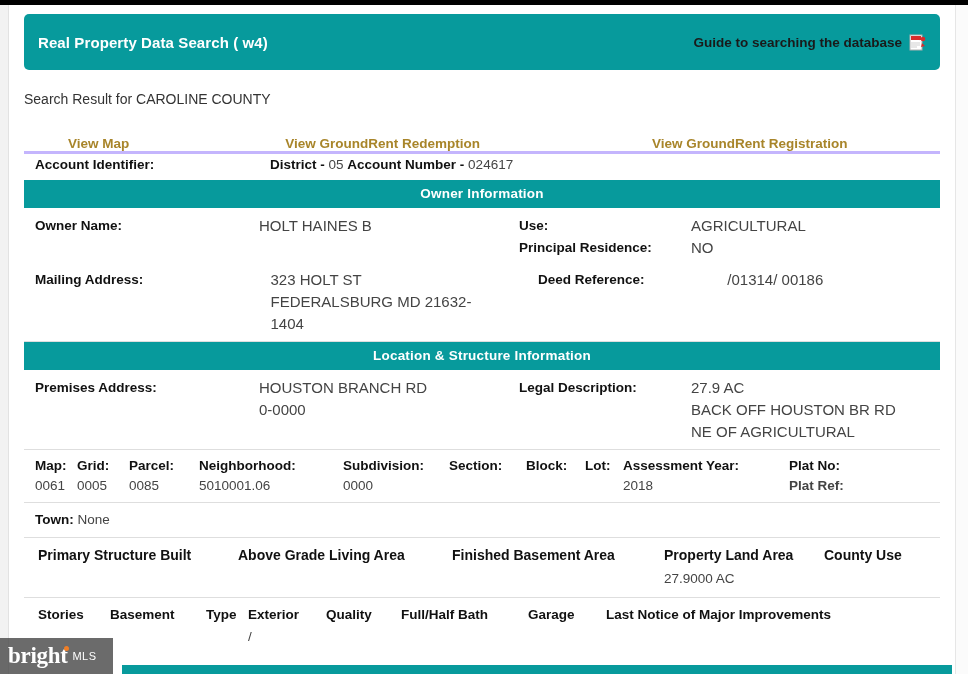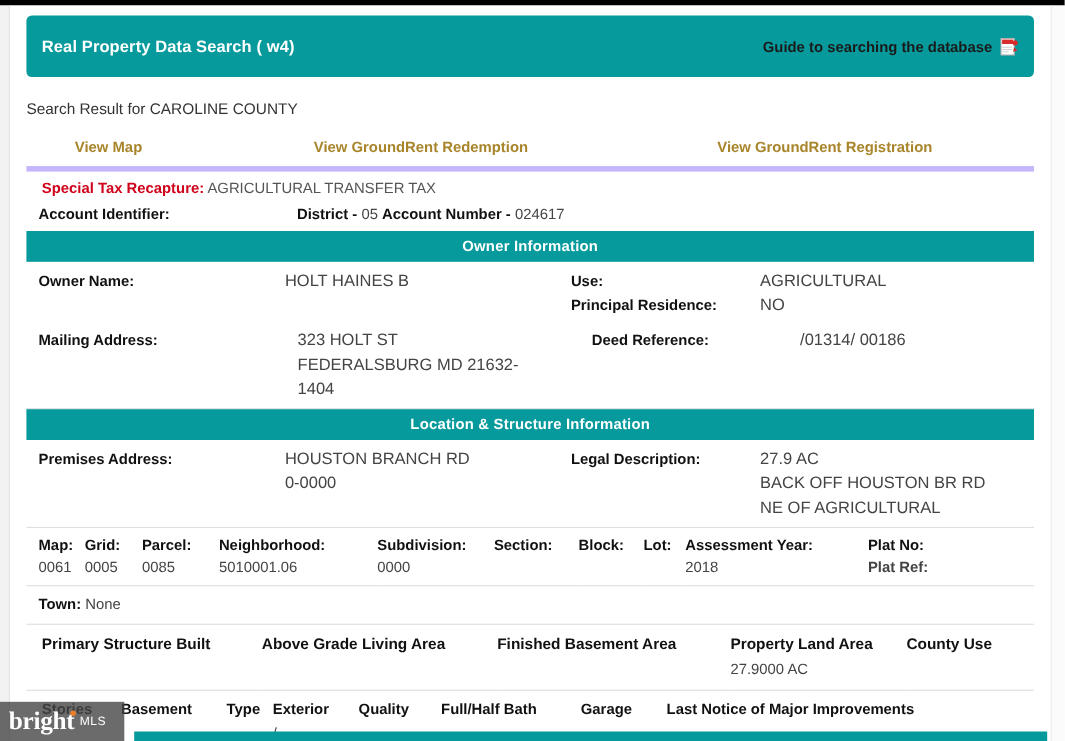--- a/index.html
+++ b/index.html
@@ -102,23 +102,23 @@
 
   .search-result {
     font-size: 14px;
     color: #333333;
     padding: 8px 0 4px 0;
   }
 
   
   .links-row {
     display: flex;
-    align-items: center;
+    align-items: flex-end;
     height: 36px;
-    border-bottom: 5px solid #c4b5fd;
+    border-bottom: 3px solid #c4b5fd;
     margin-top: 4px;
   }
   .gold-link {
     color: #a8852a;
     font-weight: bold;
     font-size: 13.5px;
     text-decoration: none;
     cursor: pointer;
     white-space: nowrap;
   }
@@ -366,24 +366,20 @@
   <div class="content">
 
     <div class="search-result">Search Result for CAROLINE COUNTY</div>
 
     <div class="links-row">
       <a class="gold-link lk1" href="#">View Map</a>
       <a class="gold-link lk2" href="#">View GroundRent Redemption</a>
       <a class="gold-link lk3" href="#">View GroundRent Registration</a>
     </div>
 
-    <div class="special-row">
-      <span class="special-label">Special Tax Recapture:</span>
-      <span class="special-value">AGRICULTURAL TRANSFER TAX</span>
-    </div>
 
     <div class="acct-row">
       <span class="acct-label">Account Identifier:</span>
       <span>
         <span class="bold-k">District -</span>
         <span class="norm-v">05</span>
         <span class="bold-k">Account Number -</span>
         <span class="norm-v">024617</span>
       </span>
     </div>

